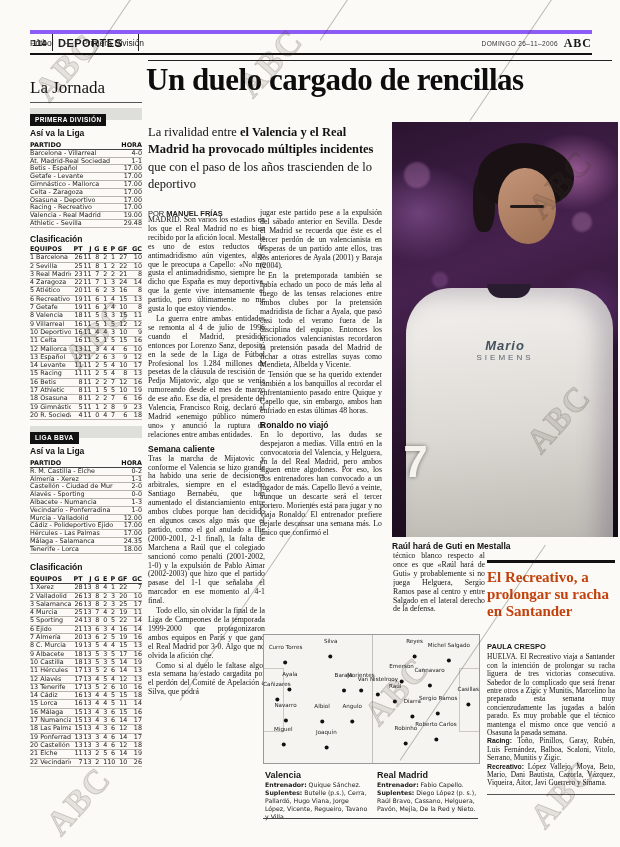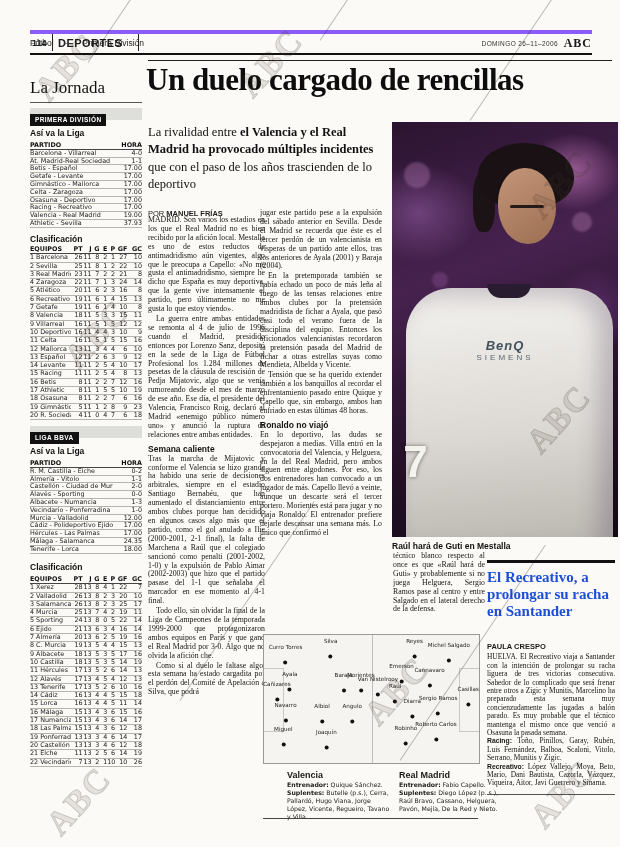--- a/index.html
+++ b/index.html
@@ -103,33 +103,33 @@
   .mhead b{font-weight:700;}
   .pitch{position:absolute;left:263px;top:634px;width:215px;height:128px;background:#f5f4f0;
          border:1px solid #999;}
   .halfline{position:absolute;left:50%;top:0;width:1px;height:100%;background:#c2c0ba;}
   .pa{position:absolute;top:26%;width:9%;height:48%;border:1px solid #ccc9c2;}
   .pa-l{left:0;border-left:none;}
   .pa-r{right:0;border-right:none;}
   .player{position:absolute;transform:translate(-50%,-40%);text-align:center;z-index:5;}
   .player .pl{display:block;font:5.6px "DejaVu Sans",sans-serif;color:#222;white-space:nowrap;}
   .player .pd{display:inline-block;width:4px;height:4px;background:#111;border-radius:50%;margin-top:1px;}
-  .teams{position:absolute;left:263px;top:770px;width:215px;height:44px;margin-left:22px;}
+  .teams{position:absolute;left:263px;top:770px;width:215px;height:44px;}
   .team{position:absolute;top:0;font-family:"Liberation Sans",sans-serif;}
   .t-val{left:2px;width:104px;}
   .t-rm{left:114px;width:101px;}
   .team h5{margin:0 0 1px 0;font:700 9px "Liberation Sans",sans-serif;}
   .team p{margin:0;font:6.2px/1.28 "DejaVu Sans",sans-serif;color:#222;}
   .team b{font-weight:700;}
   .bottomline{position:absolute;left:263px;top:818px;width:215px;height:1px;background:#444;}
 
   
   .recre{position:absolute;left:487px;top:560px;width:128px;}
   .recre .bar{width:128px;height:3px;background:#111;margin-bottom:6px;}
-  .recre h3{margin:0;font:700 15px/1.14 "Liberation Serif",serif;color:#1d4ed8;}
+  .recre h3{margin:0;font:700 15px/1.14 "Liberation Serif",serif;color:#c2410c;}
   .recre .author{margin:22px 0 2px 0;font:700 7.5px "Liberation Sans",sans-serif;}
   .rbody{font:7.4px/8.4px "Liberation Serif",serif;text-align:justify;color:#151515;}
   .rbody p{margin:0;}
   .rbody .team-line b{font-family:"Liberation Sans",sans-serif;font-size:6.8px;}
   .endline{width:128px;height:1px;background:#555;margin-top:6px;}
 </style>
 </head>
 <body>
 
 <div class="page">
@@ -205,21 +205,21 @@
           <tr>
             <td>Racing - Recreativo</td>
             <td>17.00</td>
           </tr>
           <tr>
             <td>Valencia - Real Madrid</td>
             <td>19.00</td>
           </tr>
           <tr>
             <td>Athletic - Sevilla</td>
-            <td>37.93</td>
+            <td>29.48</td>
           </tr>
         </tbody>
     </table>
     <h3 class="sb-h3 h3b">Clasificación</h3>
     <table class="sbtable st st1">
       <thead>
           <tr>
             <td>EQUIPOS</td>
             <td>PT</td>
             <td>J</td>
@@ -444,21 +444,21 @@
             <td>PARTIDO</td>
             <td>HORA</td>
           </tr>
         </thead>
       <tbody>
           <tr>
             <td>R. M. Castilla - Elche</td>
             <td>0-2</td>
           </tr>
           <tr>
-            <td>Almería - Vitolo</td>
+            <td>Almería - Xerez</td>
             <td>1-1</td>
           </tr>
           <tr>
             <td>Castellón - Ciudad de Murcia</td>
             <td>2-0</td>
           </tr>
           <tr>
             <td>Alavés - Sporting</td>
             <td>0-0</td>
           </tr>
@@ -758,21 +758,21 @@
     <span class="bokeh" style="left:12px;top:40px;width:26px;height:26px;background:rgba(190,130,190,0.35)"></span>
     <span class="bokeh" style="left:180px;top:90px;width:20px;height:20px;background:rgba(210,150,200,0.3)"></span>
     <span class="bokeh" style="left:40px;top:150px;width:16px;height:16px;background:rgba(160,100,170,0.3)"></span>
     <span class="hairside"></span>
     <span class="hair"></span>
     <span class="face"></span>
     <span class="brow"></span>
     <span class="shirt"></span>
     <span class="collar"></span>
     <span class="sponsor">
-      <span class="sp1">BenQ</span>
+      <span class="sp1">Mario</span>
       <span class="sp2">SIEMENS</span>
     </span>
     <span class="num7">7</span>
   </figure>
   <p class="caption">Raúl hará de Guti en Mestalla</p>
 
   <div class="mhead">
     <b>19.00 h.</b>
     <span>(ppv)</span>
     <b>Árbitro:</b>

